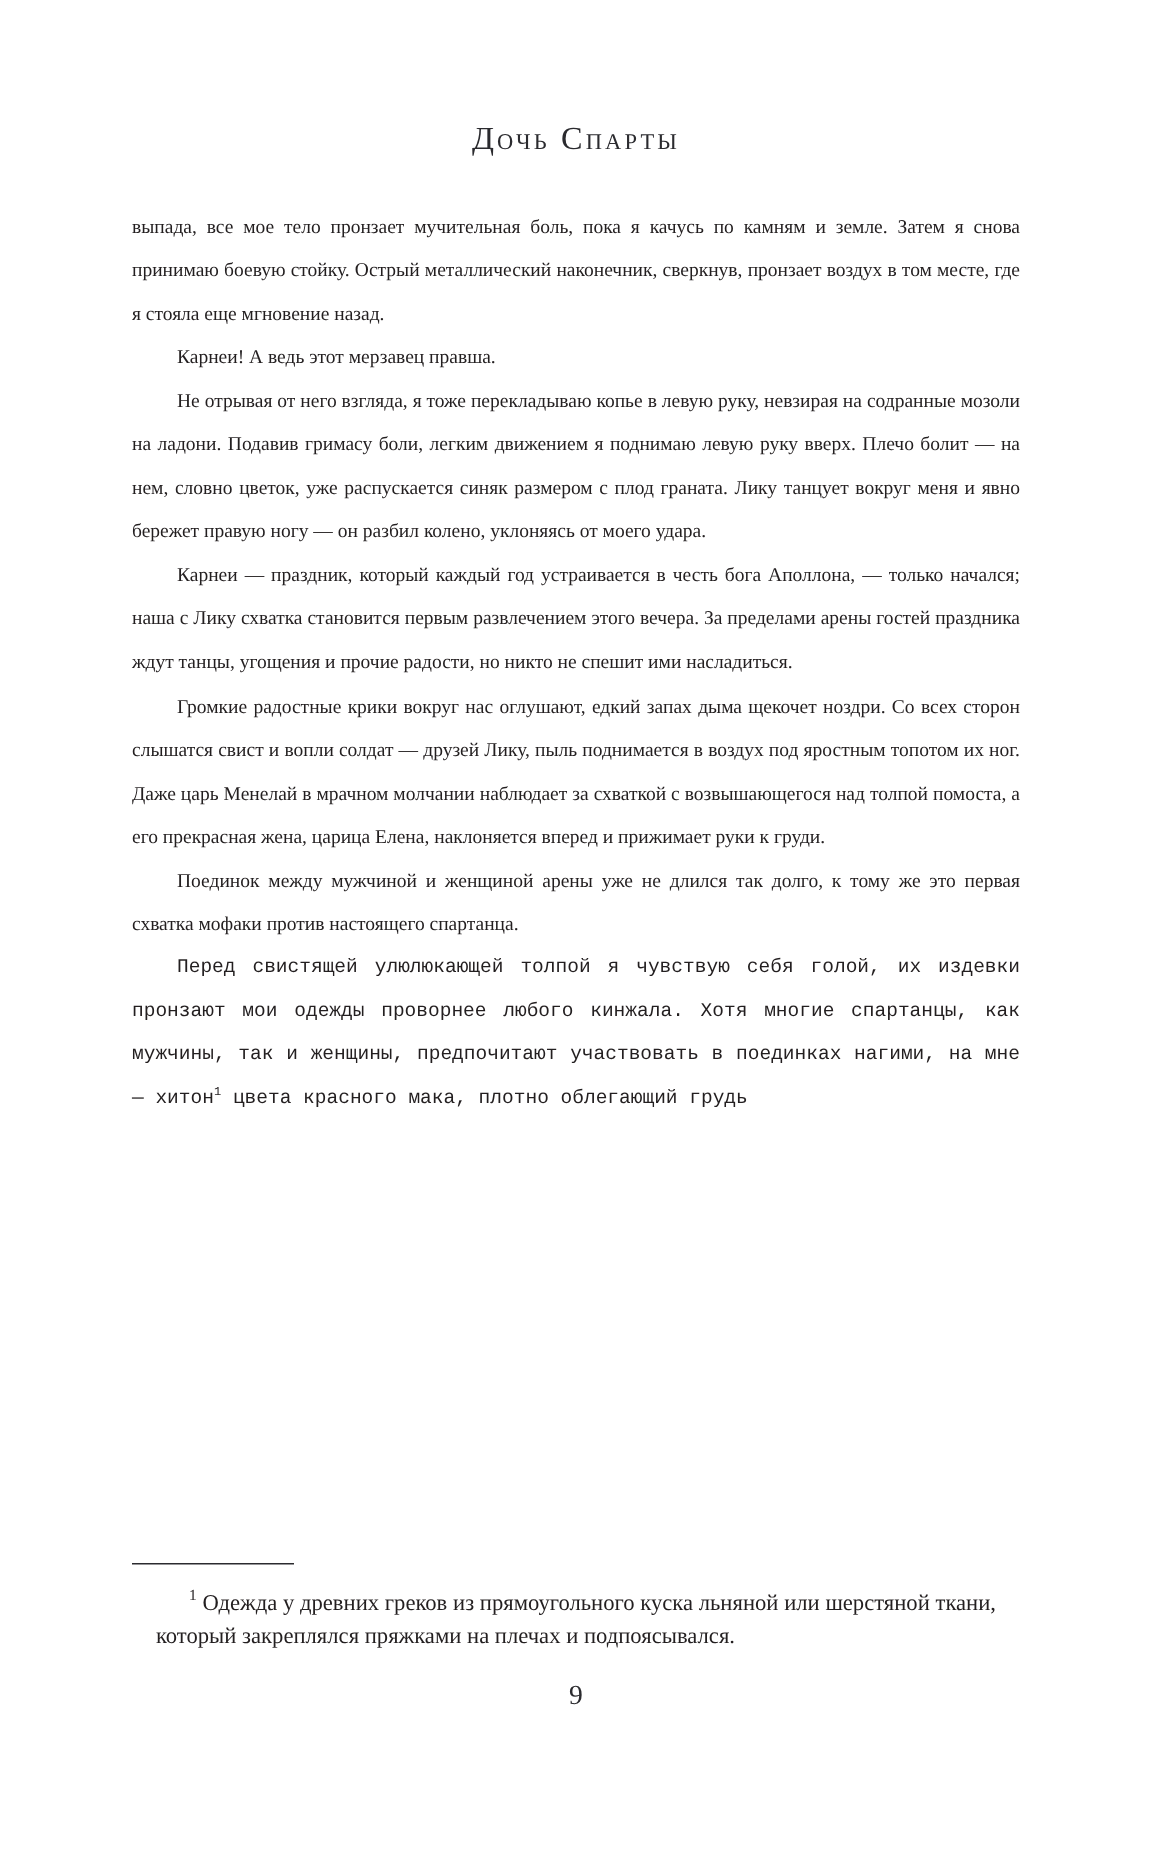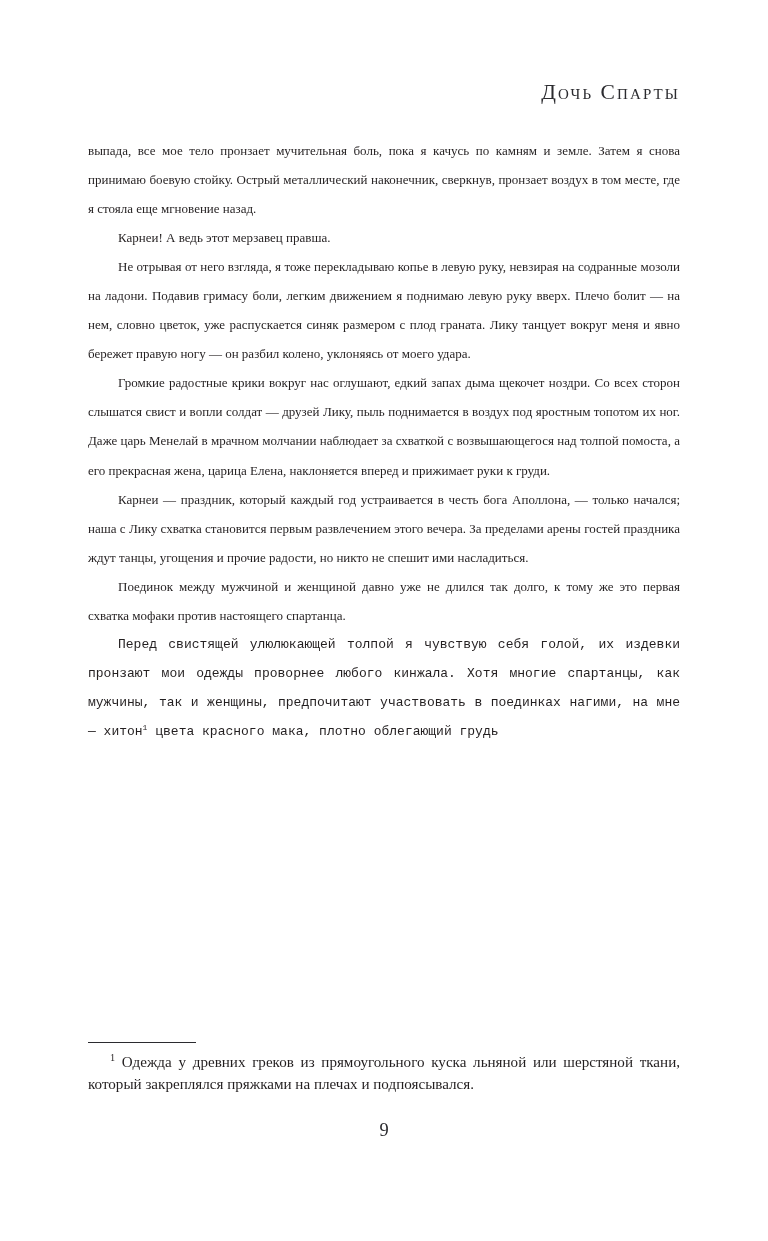--- a/index.html
+++ b/index.html
@@ -26,21 +26,21 @@
     height: 1241px;
     background: #ffffff;
   }
 
   
   .running-head {
     position: absolute;
     left: 88px;
     top: 78px;
     width: 592px;
-    text-align: right;
+    text-align: center;
     font-size: 21.5px;
     line-height: 28px;
     font-variant: small-caps;
     letter-spacing: 2.1px;
     color: #2b2b2f;
     white-space: nowrap;
   }
 
   
   .textblock {
@@ -85,21 +85,21 @@
     height: 0;
     border-top: 1.3px solid #2b2b2f;
     margin: 0 0 9px 0;
   }
   .footnote-text {
     font-size: 15.1px;
     line-height: 21.7px;
     text-align: justify;
     text-indent: 22px;
     color: #231f20;
-    margin: 0;
+    margin: 16px;
   }
   .footnote-text sup {
     font-size: 0.68em;
     vertical-align: super;
     line-height: 0;
   }
 
   
   .folio {
     position: absolute;
@@ -120,25 +120,25 @@
   <div class="running-head">Дочь Спарты</div>
 
   <div class="textblock">
 
     <p class="no-indent">выпада, все мое тело пронзает мучительная боль, пока я качусь по камням и земле. Затем я снова принимаю боевую стойку. Острый металлический наконечник, сверкнув, пронзает воздух в том месте, где я стояла еще мгновение назад.</p>
 
     <p>Карнеи! А ведь этот мерзавец правша.</p>
 
     <p>Не отрывая от него взгляда, я тоже перекладываю копье в левую руку, невзирая на содранные мозоли на ладони. Подавив гримасу боли, легким движением я поднимаю левую руку вверх. Плечо болит — на нем, словно цветок, уже распускается синяк размером с плод граната. Лику танцует вокруг меня и явно бережет правую ногу — он разбил колено, уклоняясь от моего удара.</p>
 
+    <p>Карнеи — праздник, который каждый год устраивается в честь бога Аполлона, — только начался; наша с Лику схватка становится первым развлечением этого вечера. За пределами арены гостей праздника ждут танцы, угощения и прочие радости, но никто не спешит ими насладиться.</p>
+
     <p>Громкие радостные крики вокруг нас оглушают, едкий запах дыма щекочет ноздри. Со всех сторон слышатся свист и вопли солдат — друзей Лику, пыль поднимается в воздух под яростным топотом их ног. Даже царь Менелай в мрачном молчании наблюдает за схваткой с возвышающегося над толпой помоста, а его прекрасная жена, царица Елена, наклоняется вперед и прижимает руки к груди.</p>
 
-    <p>Карнеи — праздник, который каждый год устраивается в честь бога Аполлона, — только начался; наша с Лику схватка становится первым развлечением этого вечера. За пределами арены гостей праздника ждут танцы, угощения и прочие радости, но никто не спешит ими насладиться.</p>
-
-    <p>Поединок между мужчиной и женщиной давно уже не длился так долго, к тому же это первая схватка мофаки против настоящего спартанца.</p>
+    <p>Поединок между мужчиной и женщиной арены уже не длился так долго, к тому же это первая схватка мофаки против настоящего спартанца.</p>
 
     <p><span>Перед свистящей улюлюкающей толпой я чувствую себя голой, их издевки пронзают мои одежды проворнее любого кинжала. Хотя многие спартанцы, как мужчины, так и женщины, предпочитают участвовать в поединках нагими, на мне — хитон</span><sup class="fnref">1</sup><span> цвета красного мака, плотно облегающий грудь</span></p>
 
   </div>
 
   <div class="footnote-area">
     <div class="footnote-rule"></div>
     <p class="footnote-text"><sup>1</sup> <span>Одежда у древних греков из прямоугольного куска льняной или шерстяной ткани, который закреплялся пряжками на плечах и подпоясывался.</span></p>
   </div>
 

